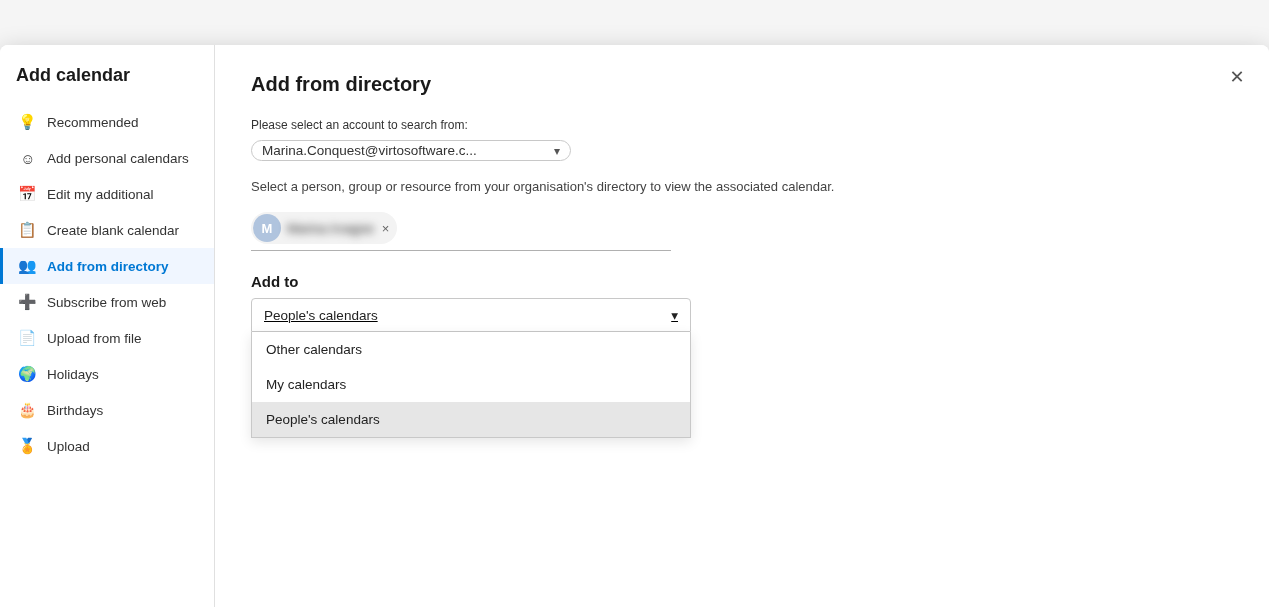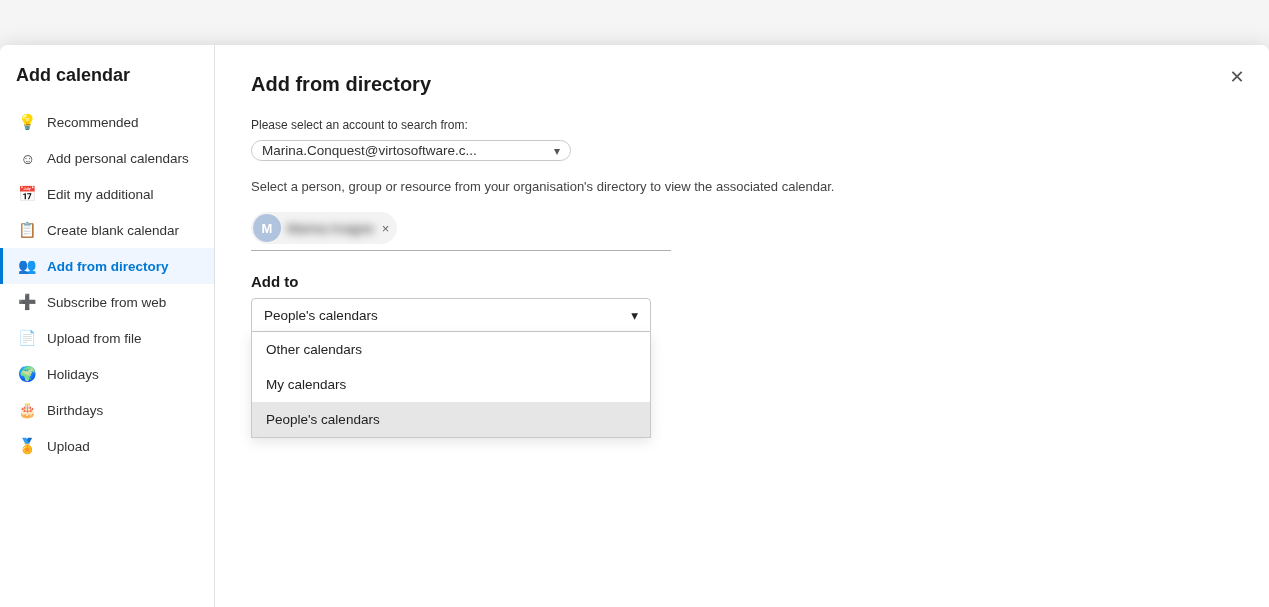--- a/index.html
+++ b/index.html
@@ -200,21 +200,22 @@
     
     .add-to-label {
       font-size: 15px;
       font-weight: 600;
       color: #1a1a1a;
       margin-bottom: 8px;
     }
     
     .dropdown-wrapper {
       position: relative;
-      width: 400px;
+      width: 440px;
+      text-decoration: underline;
     }
     .dropdown-trigger {
       display: flex;
       align-items: center;
       justify-content: space-between;
       border: 1px solid #c8c8c8;
       border-radius: 4px 4px 0 0;
       padding: 8px 12px;
       background: #fff;
       cursor: pointer;

